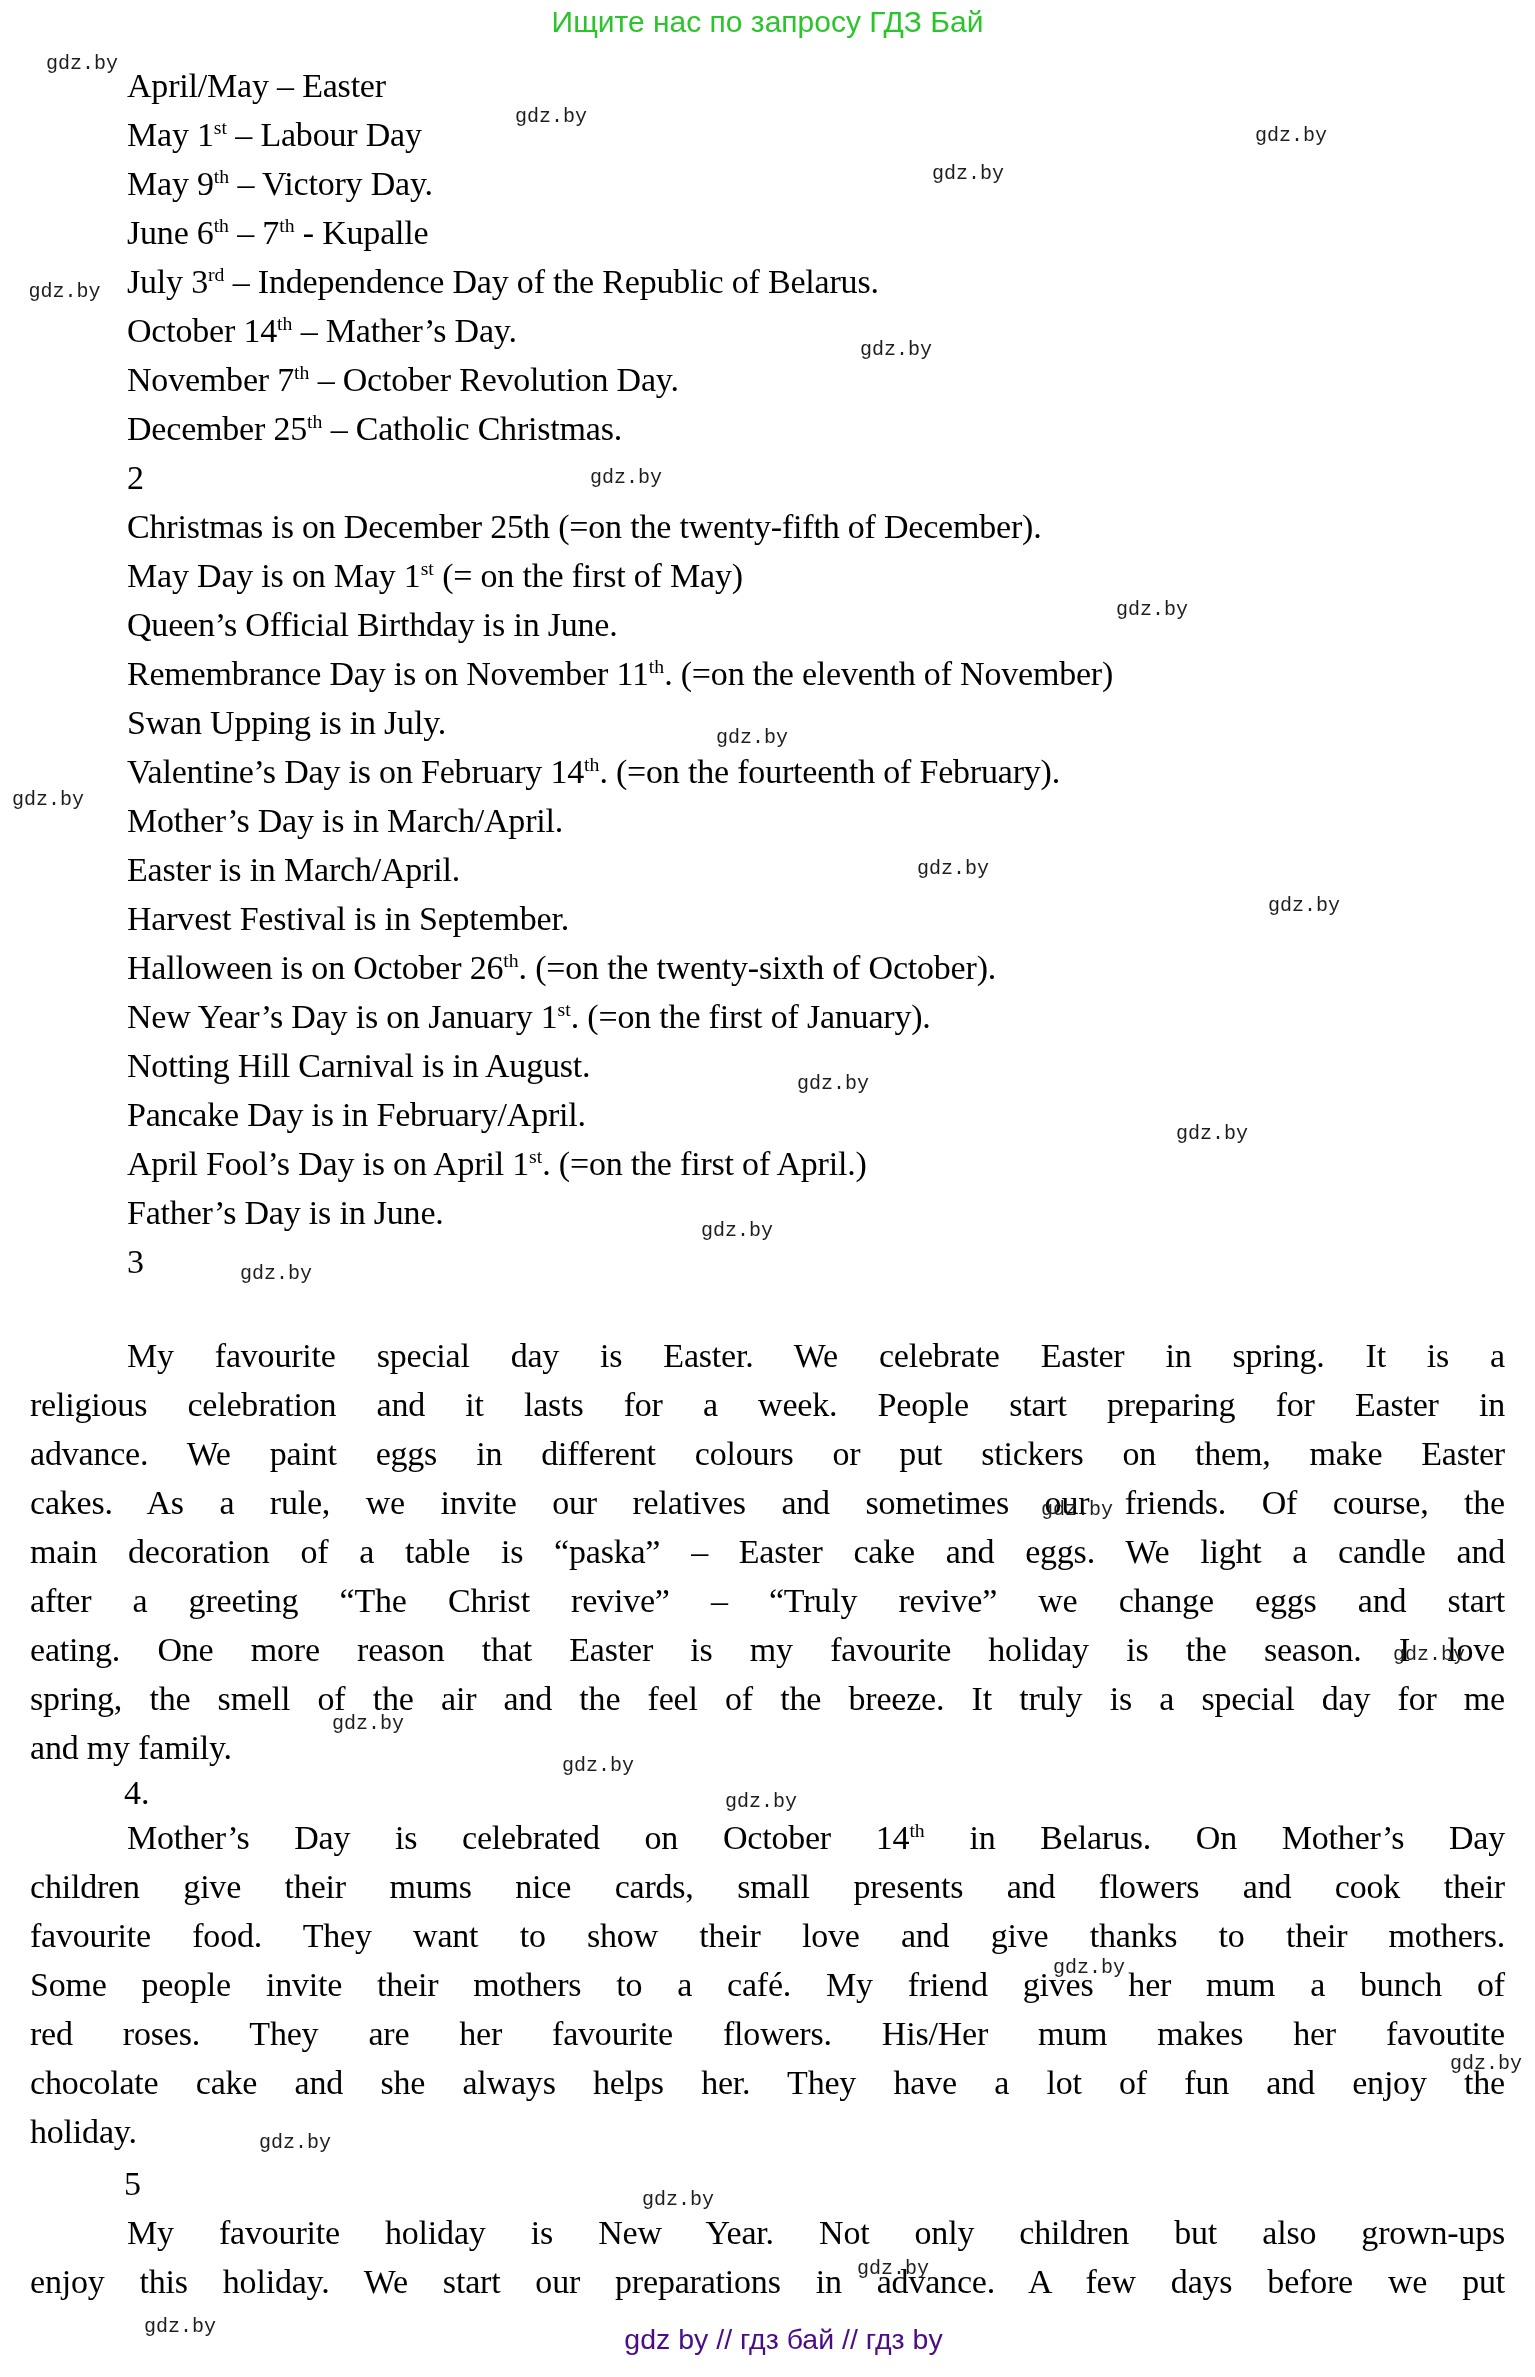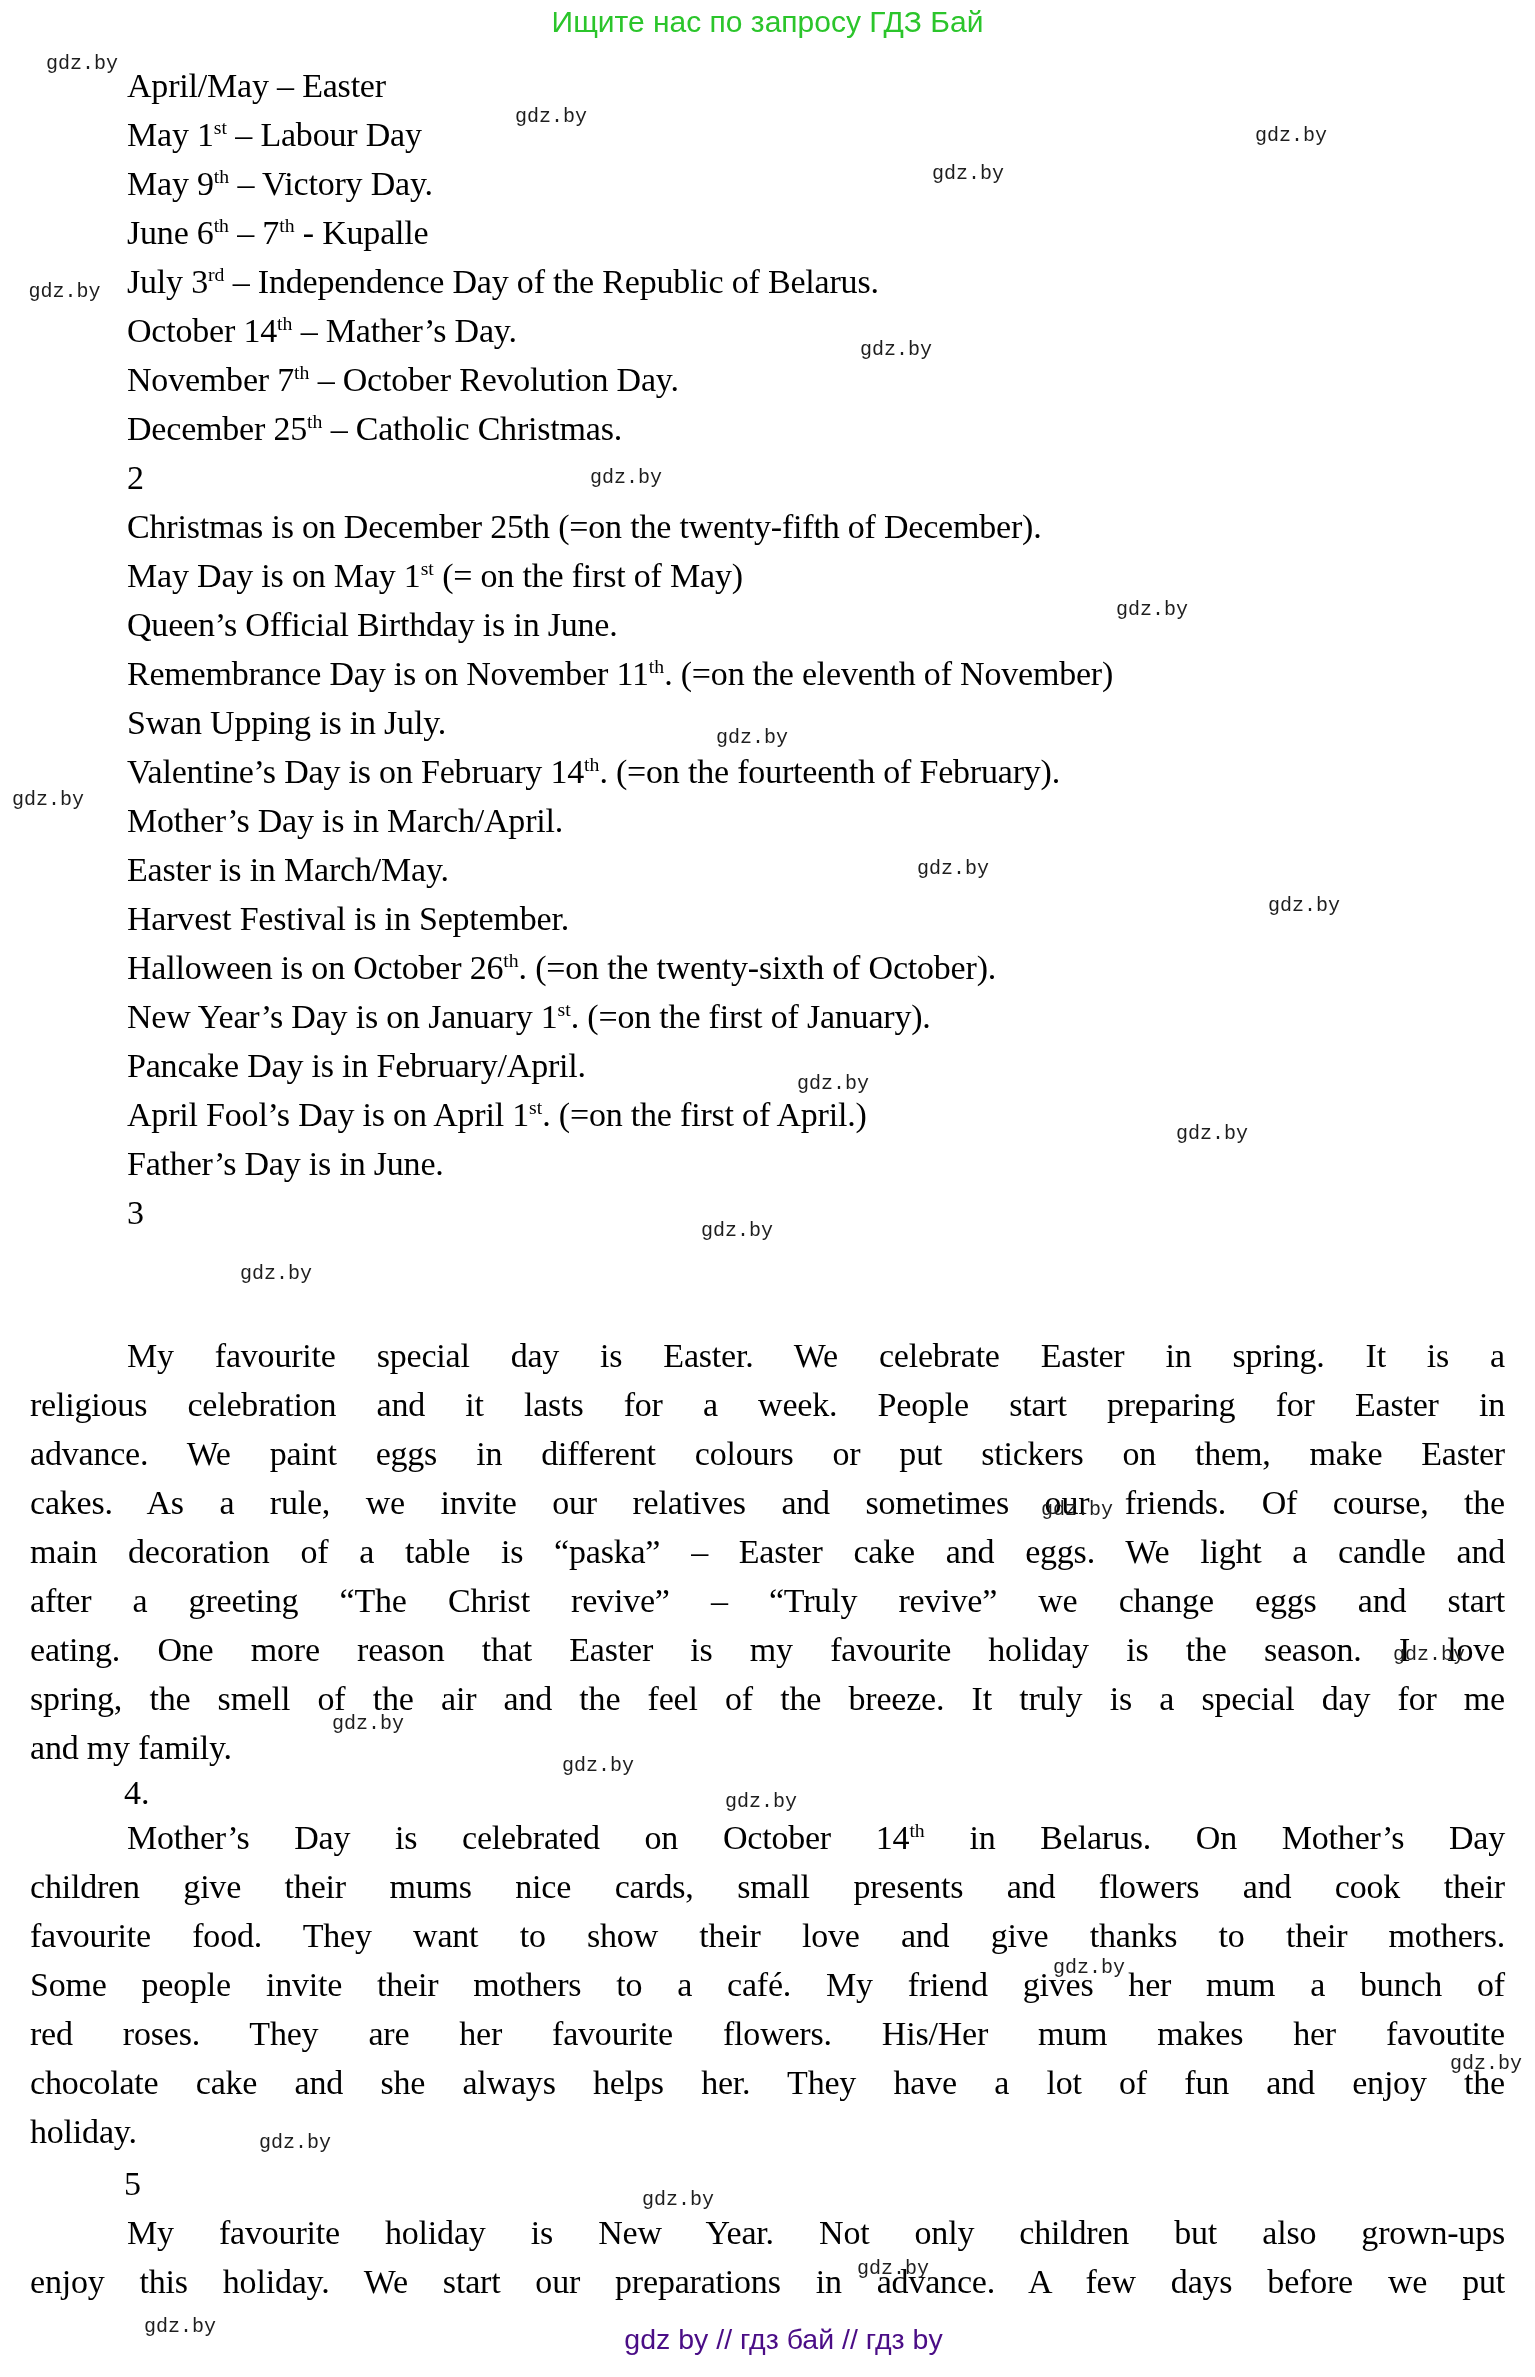--- a/index.html
+++ b/index.html
@@ -36,24 +36,25 @@
       <div class="tline">November 7<sup>th</sup> – October Revolution Day.</div>
       <div class="tline">December 25<sup>th</sup> – Catholic Christmas.</div>
       <div class="tline">2</div>
       <div class="tline">Christmas is on December 25th (=on the twenty-fifth of December).</div>
       <div class="tline">May Day is on May 1<sup>st</sup> (= on the first of May)</div>
       <div class="tline">Queen’s Official Birthday is in June.</div>
       <div class="tline">Remembrance Day is on November 11<sup>th</sup>. (=on the eleventh of November)</div>
       <div class="tline">Swan Upping is in July.</div>
       <div class="tline">Valentine’s Day is on February 14<sup>th</sup>. (=on the fourteenth of February).</div>
       <div class="tline">Mother’s Day is in March/April.</div>
-      <div class="tline">Easter is in March/May.</div>
+      <div class="tline">Easter is in March/April.</div>
       <div class="tline">Harvest Festival is in September.</div>
       <div class="tline">Halloween is on October 26<sup>th</sup>. (=on the twenty-sixth of October).</div>
       <div class="tline">New Year’s Day is on January 1<sup>st</sup>. (=on the first of January).</div>
+      <div class="tline">Notting Hill Carnival is in August.</div>
       <div class="tline">Pancake Day is in February/April.</div>
       <div class="tline">April Fool’s Day is on April 1<sup>st</sup>. (=on the first of April.)</div>
       <div class="tline">Father’s Day is in June.</div>
       <div class="tline">3</div>
     </div>
   <div class="para" id="para3" style="top:1331px">
       <div class="tline j find">My favourite special day is Easter. We celebrate Easter in spring. It is a</div>
       <div class="tline j">religious celebration and it lasts for a week. People start preparing for Easter in</div>
       <div class="tline j">advance. We paint eggs in different colours or put stickers on them, make Easter</div>
       <div class="tline j">cakes. As a rule, we invite our relatives and sometimes our friends. Of course, the</div>

